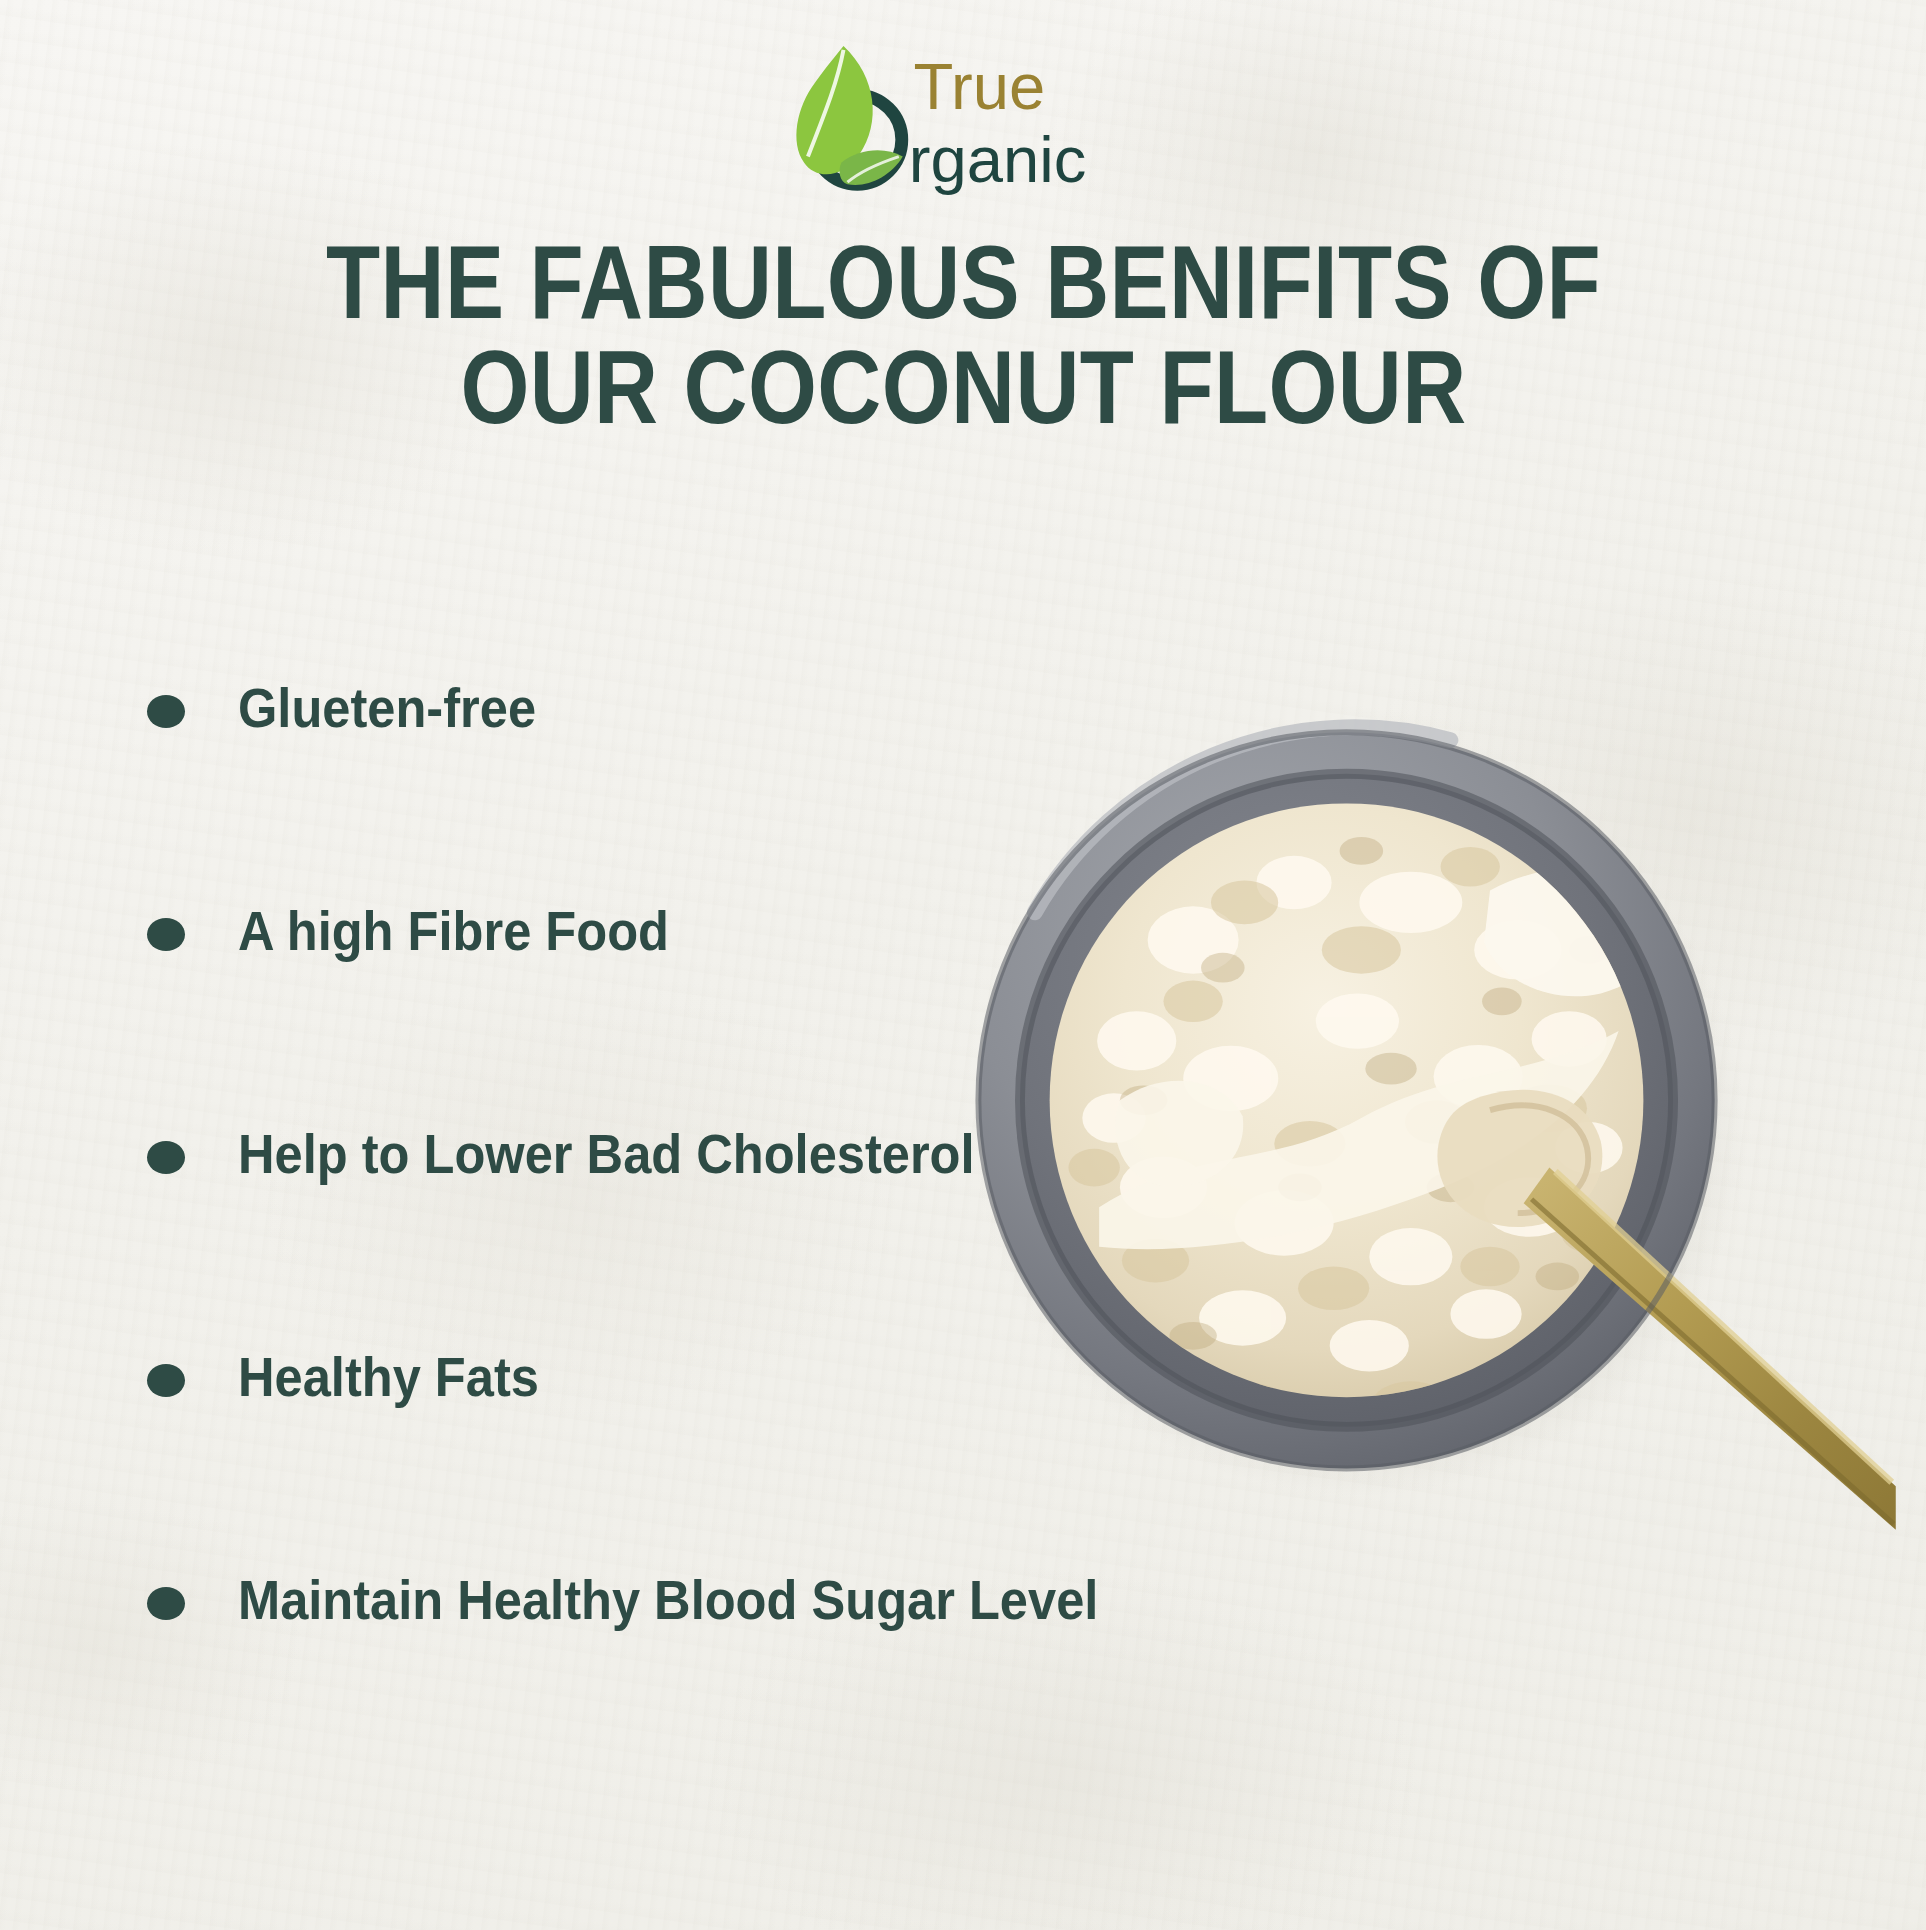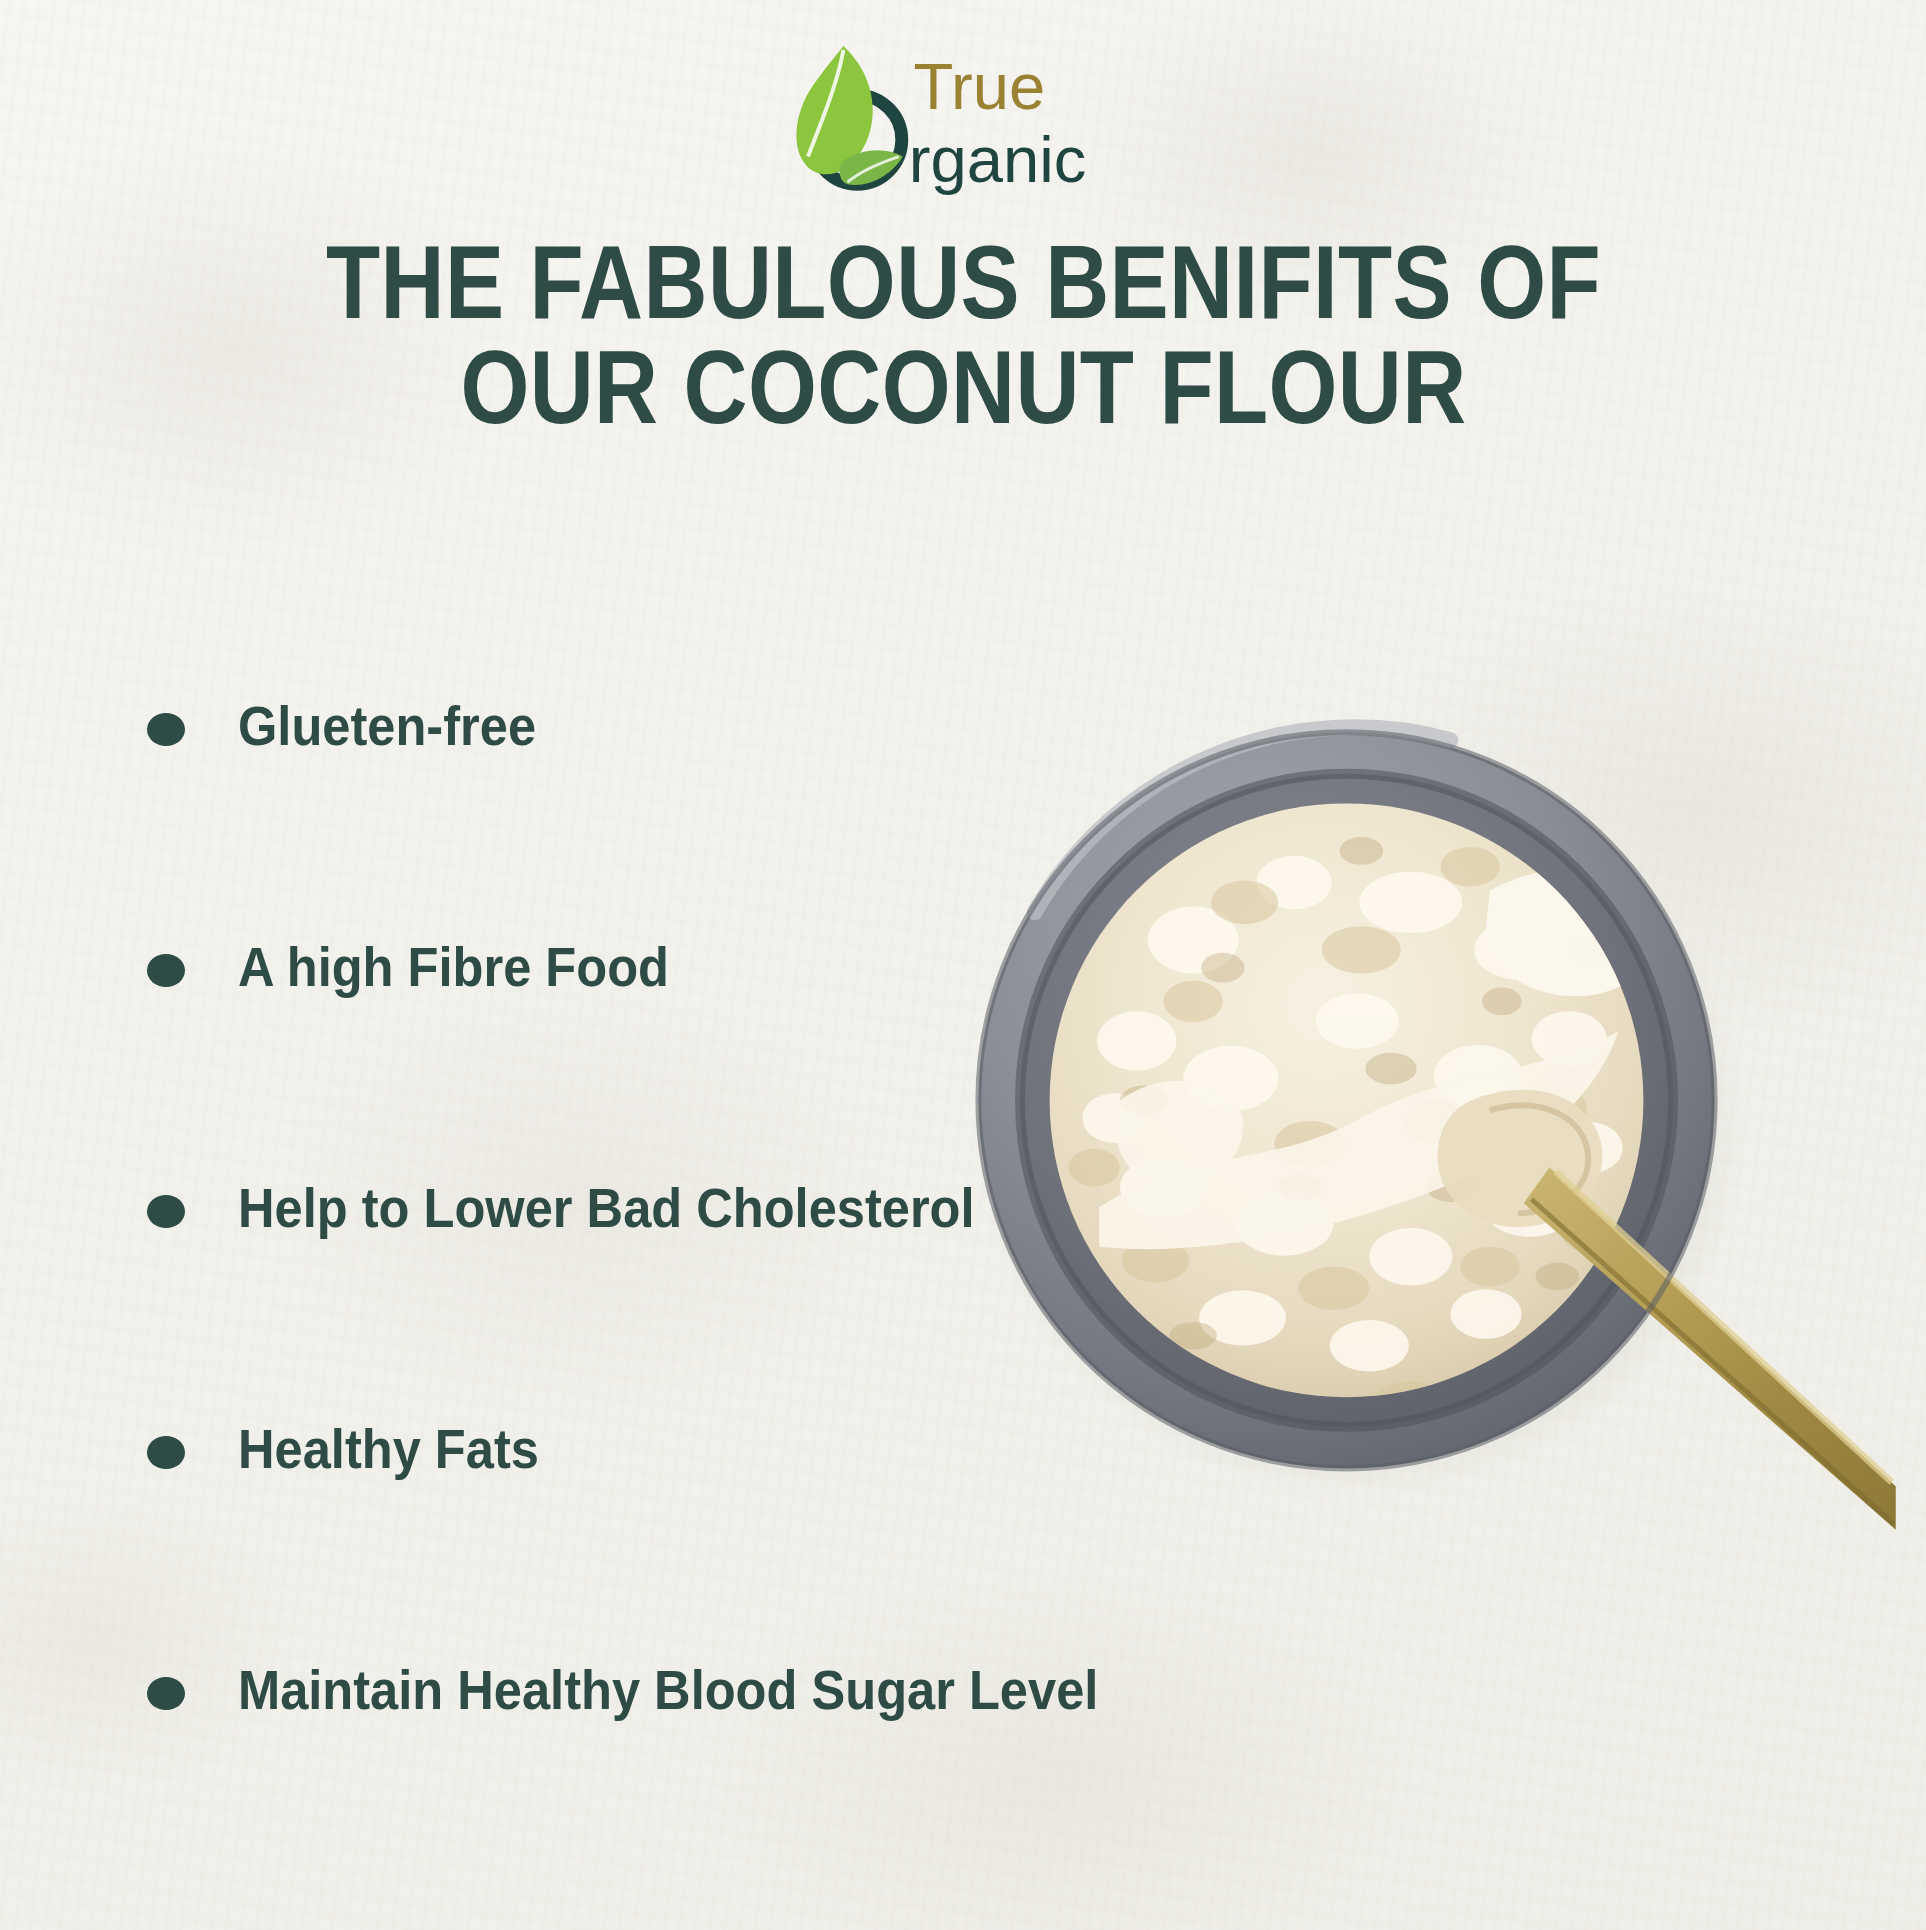--- a/index.html
+++ b/index.html
@@ -66,21 +66,20 @@
     left:147px; top:681px;
     width:931px;
     list-style:none;
   }
   #benefits li{
     position:relative;
     height:223px;
     padding-left:91px;
     display:flex;
     align-items:flex-start;
-    margin-top:18px;
   }
   #benefits .dot{
     position:absolute;
     left:0; top:14px;
     width:38px; height:33px;
     border-radius:50%;
     background:#2e4b45;
   }
   #benefits .txt{
     color:#2e4b45;

